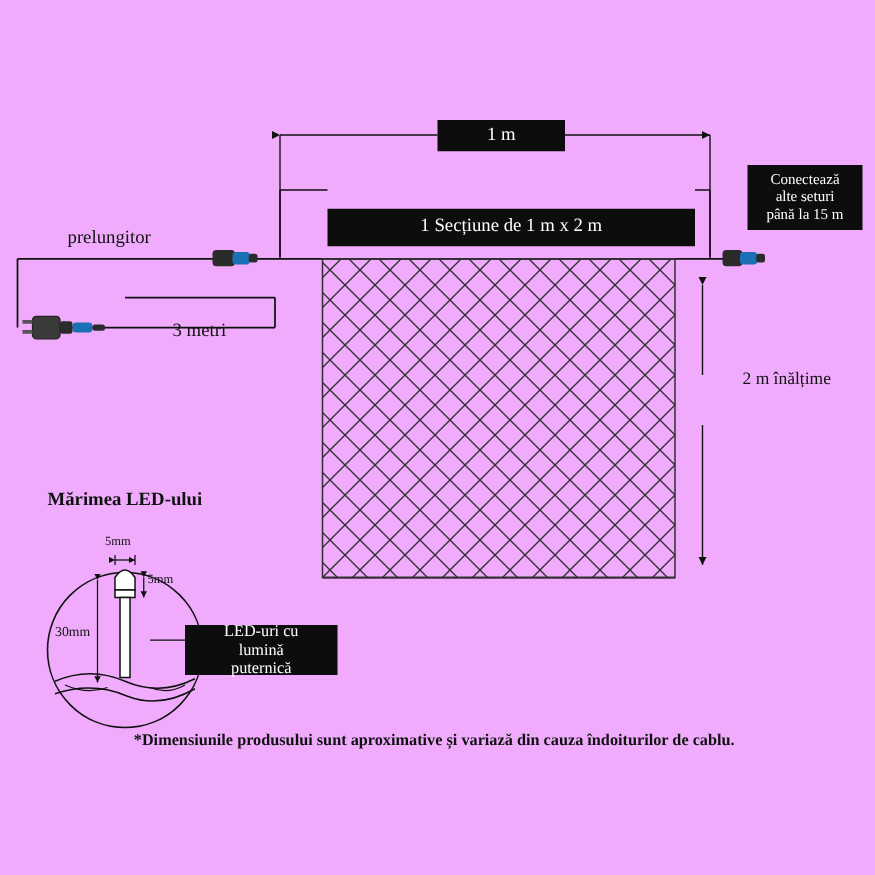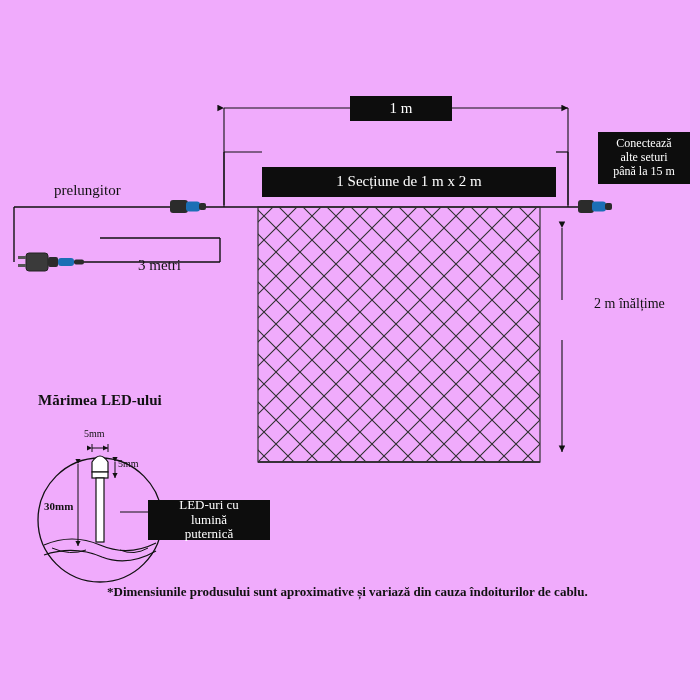--- a/index.html
+++ b/index.html
@@ -158,20 +158,20 @@
 
   <div class="plain" style="left:570px; top:296px; font-size:14px;margin-left:24px;">2 m înălțime</div>
 
 
   <div class="plain" style="left:38px; top:392px; font-size:15px; font-weight:bold;">Mărimea LED-ului</div>
 
   <div class="plain" style="left:84px; top:428px; font-size:10px;">5mm</div>
 
   <div class="plain" style="left:118px; top:458px; font-size:10px;">5mm</div>
 
-  <div class="plain" style="left:44px; top:500px; font-size:11px; font-weight:bold;text-align:center;">30mm</div>
+  <div class="plain" style="left:44px; top:500px; font-size:11px; font-weight:normal;text-align:center;">30mm</div>
 
   <div class="chip" style="left:148px; top:500px; width:122px; height:40px; font-size:13px; white-space:pre-line; padding:2px 16px;">LED-uri cu lumină
 puternică</div>
 
   <div class="plain" style="left:88px; top:584px; font-size:13px; font-weight:bold;margin-left:19px;">*Dimensiunile produsului sunt aproximative și variază din cauza îndoiturilor de cablu.</div>
 
 </div>
 
 </body></html>

